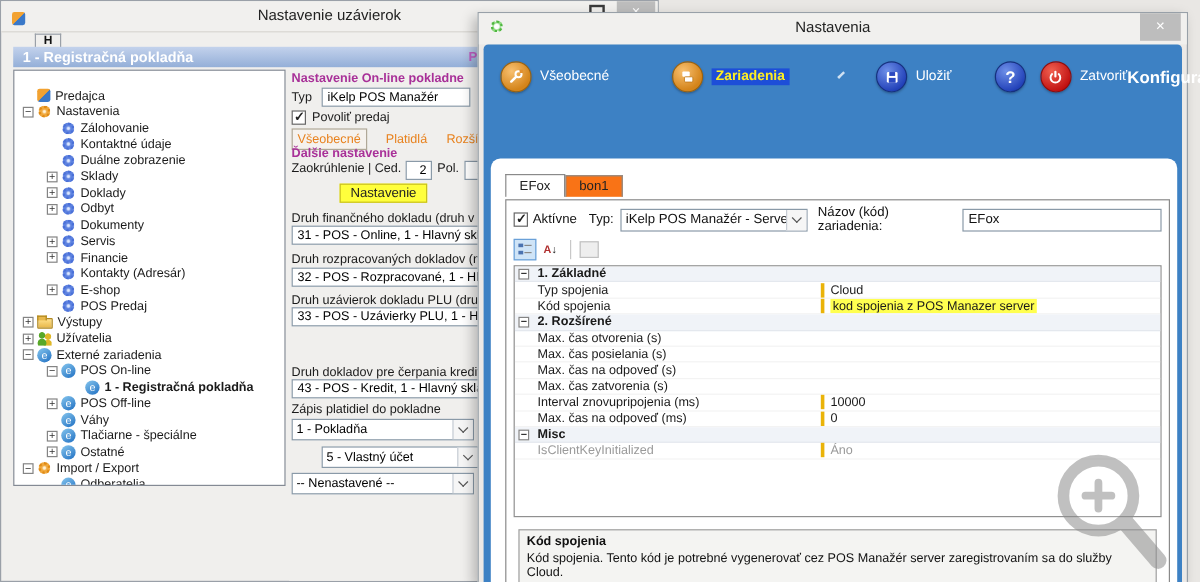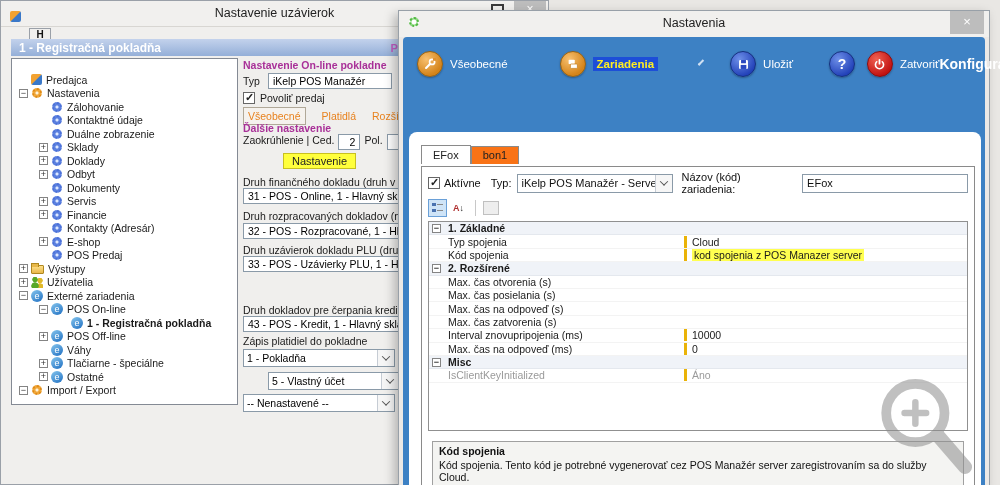--- a/index.html
+++ b/index.html
@@ -247,20 +247,25 @@
         <div class="tree-row" style="padding-left: 27px;">
           <span class="exp-slot exp-box">+</span>
           <span class="ic ic-e-blue"></span>
           <span class="">Ostatné</span>
         </div>
         <div class="tree-row" style="padding-left: 7px;">
           <span class="exp-slot exp-box">−</span>
           <span class="ic ic-gear-orange"></span>
           <span class="">Import / Export</span>
         </div>
+        <div class="tree-row" style="padding-left: 27px;">
+          <span class="exp-slot"></span>
+          <span class="ic ic-e-blue"></span>
+          <span class="">Odberatelia</span>
+        </div>
       </div>
 
     <div class="mid">
       <div class="abs magenta" style="left:2px; top:1px;">Nastavenie On-line pokladne</div>
 
       <div class="abs" style="left:2px; top:15px; display:flex; align-items:center;">
         <span class="mid-label">Typ</span>
         <span class="inputbox" style="width:124px; margin-left:8px;">iKelp POS Manažér</span>
       </div>
 

